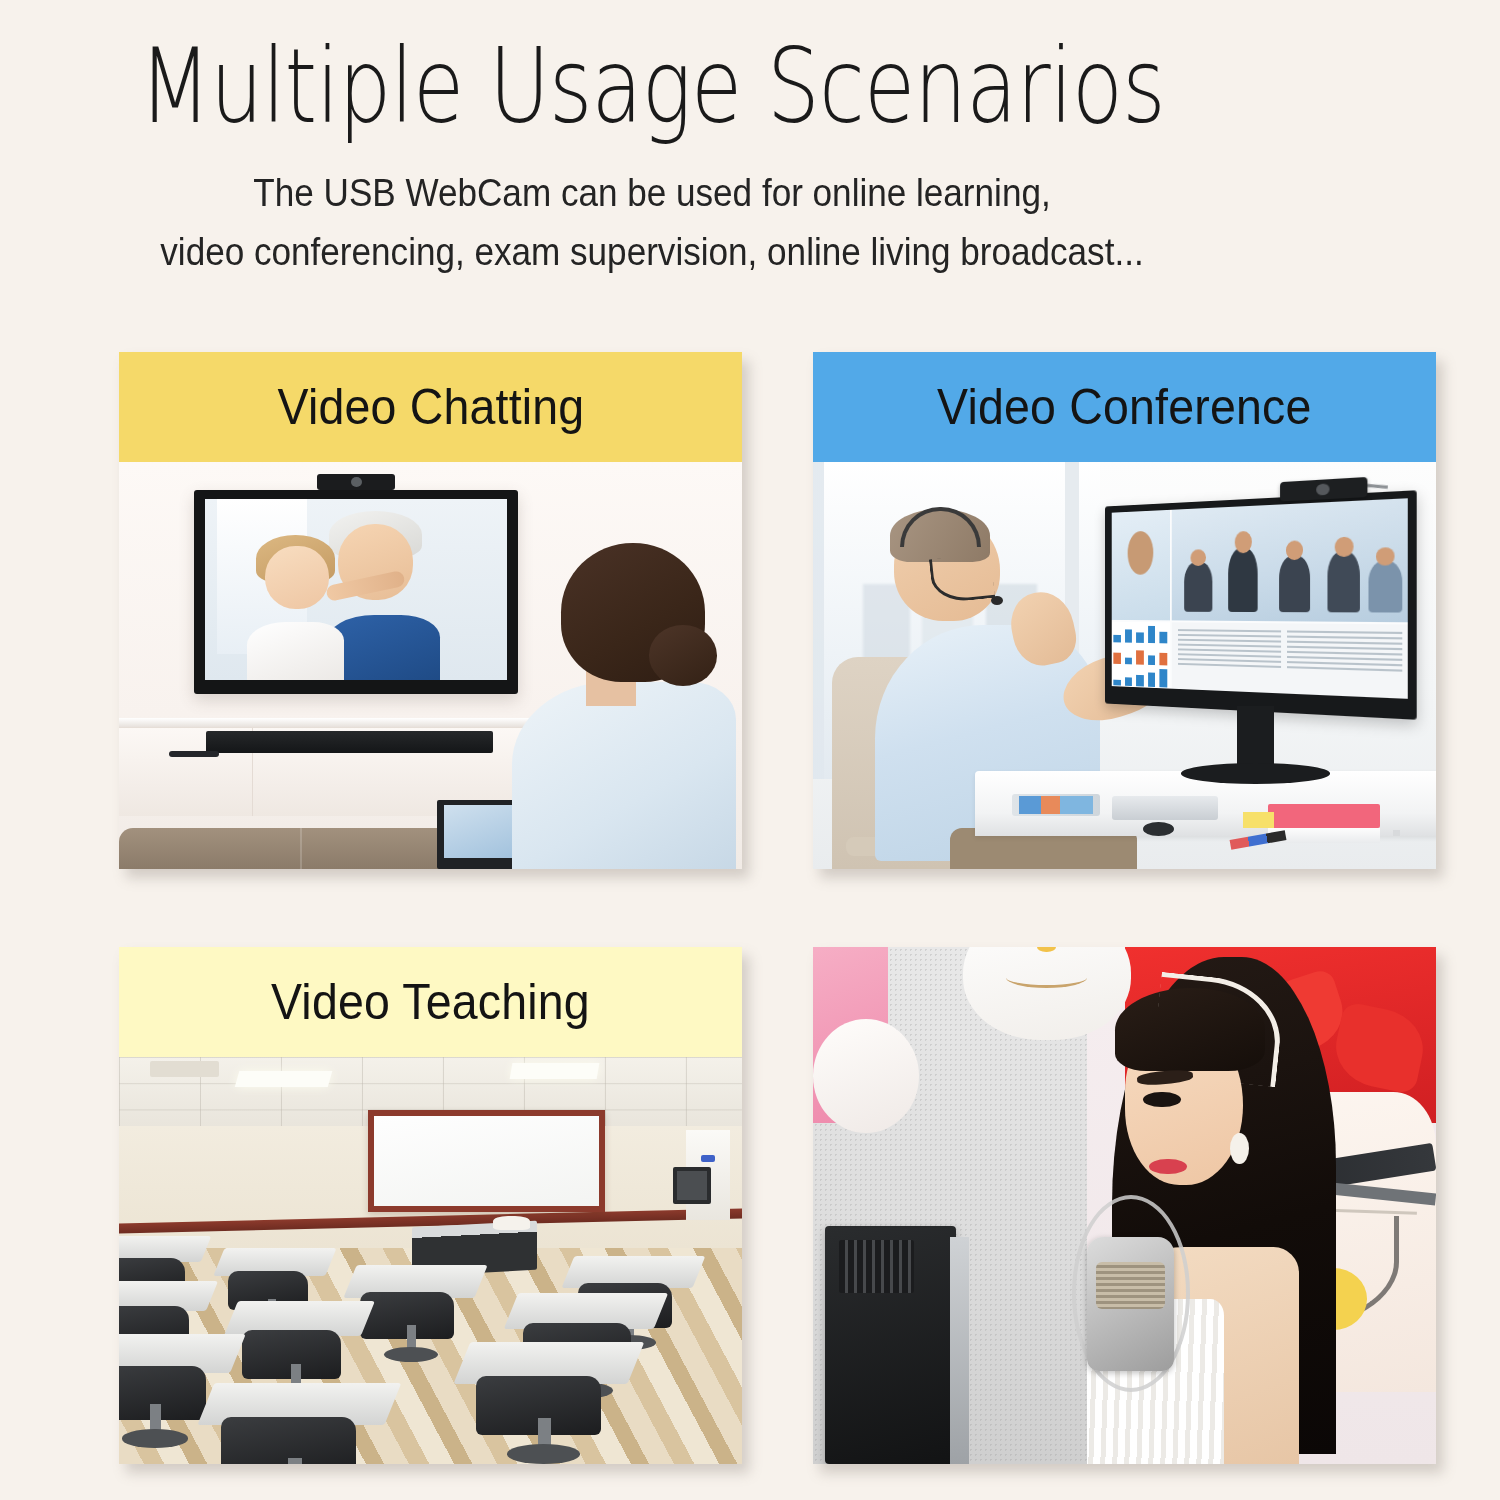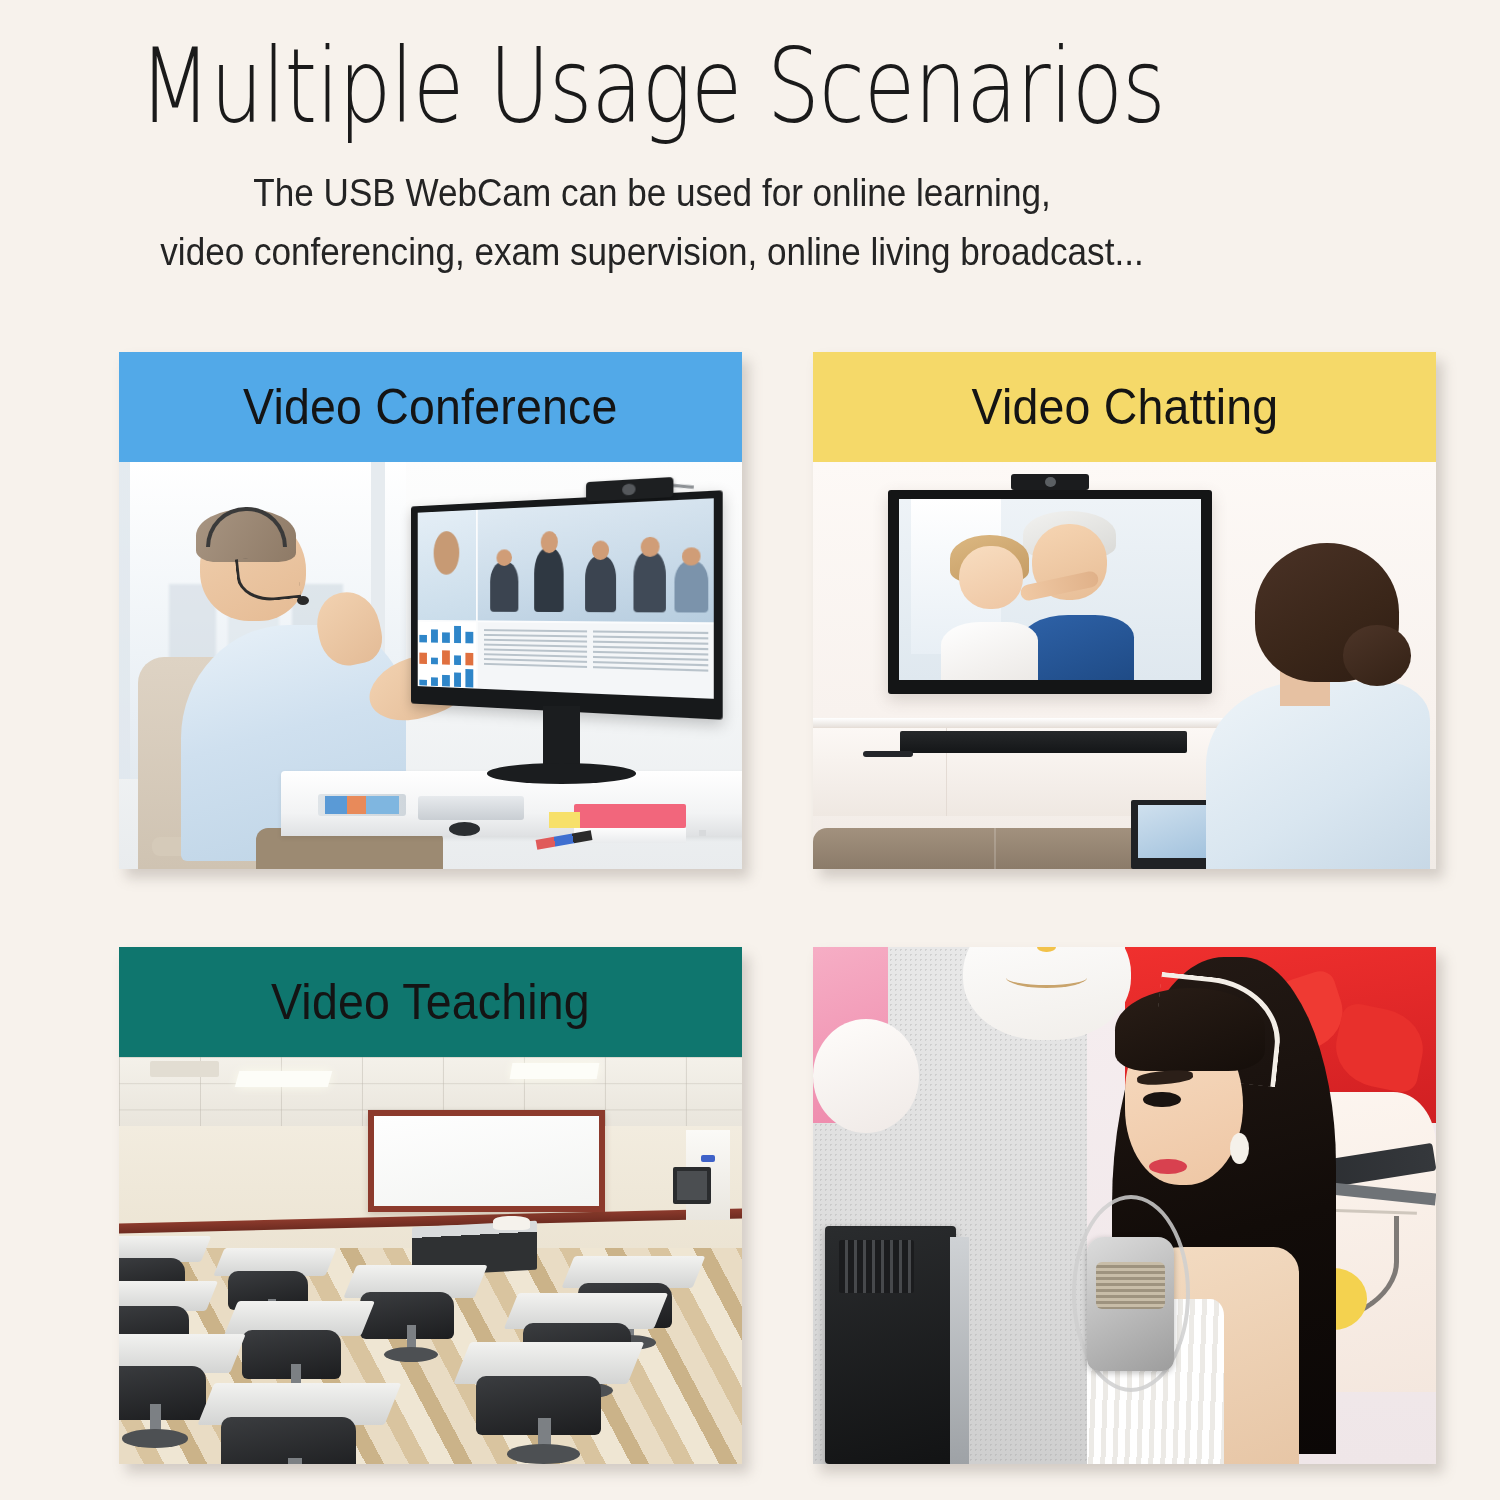--- a/index.html
+++ b/index.html
@@ -658,20 +658,51 @@
 
   <div class="header-block">
     <div class="page-title">Multiple Usage Scenarios</div>
     <div class="subtitle">
       <div>The USB WebCam can be used for online learning,</div>
       <div>video conferencing, exam supervision, online living broadcast...</div>
     </div>
   </div>
 
   <div class="grid">
+
+    <div class="card">
+      <div class="card-header" style="background:#F5D969">
+        <span class="card-header-label">Video Chatting</span>
+      </div>
+      <div class="card-photo p2">
+        <div class="shelf"></div>
+        <div class="cabinet"></div>
+        <div class="tv">
+          <div class="tv-webcam"></div>
+          <div class="tv-screen">
+            <div class="tv-bg-window"></div>
+            <div class="gran-body"></div>
+            <div class="gran-hair"></div>
+            <div class="gran-head"></div>
+            <div class="girl-body"></div>
+            <div class="girl-hair"></div>
+            <div class="girl-head"></div>
+            <div class="girl-arm"></div>
+          </div>
+        </div>
+        <div class="soundbar"></div>
+        <div class="remote"></div>
+        <div class="couch"></div>
+        <div class="laptop"></div>
+        <div class="woman-body"></div>
+        <div class="woman-neck"></div>
+        <div class="woman-head"></div>
+        <div class="woman-bun"></div>
+      </div>
+    </div>
 
     <div class="card">
       <div class="card-header" style="background:#52A9E8">
         <span class="card-header-label">Video Conference</span>
       </div>
       <div class="card-photo p1">
         <div class="window-pane"></div>
         <div class="city"></div>
         <div class="window-frame"></div>
         <div class="chair">
@@ -754,52 +785,21 @@
               </div>
             </div>
           </div>
         </div>
         <div class="stand-neck"></div>
         <div class="stand-base"></div>
       </div>
     </div>
 
     <div class="card">
-      <div class="card-header" style="background:#F5D969">
-        <span class="card-header-label">Video Chatting</span>
-      </div>
-      <div class="card-photo p2">
-        <div class="shelf"></div>
-        <div class="cabinet"></div>
-        <div class="tv">
-          <div class="tv-webcam"></div>
-          <div class="tv-screen">
-            <div class="tv-bg-window"></div>
-            <div class="gran-body"></div>
-            <div class="gran-hair"></div>
-            <div class="gran-head"></div>
-            <div class="girl-body"></div>
-            <div class="girl-hair"></div>
-            <div class="girl-head"></div>
-            <div class="girl-arm"></div>
-          </div>
-        </div>
-        <div class="soundbar"></div>
-        <div class="remote"></div>
-        <div class="couch"></div>
-        <div class="laptop"></div>
-        <div class="woman-body"></div>
-        <div class="woman-neck"></div>
-        <div class="woman-head"></div>
-        <div class="woman-bun"></div>
-      </div>
-    </div>
-
-    <div class="card">
-      <div class="card-header" style="background:#0f766e">
+      <div class="card-header" style="background:#fef9c3">
         <span class="card-header-label">Video Teaching</span>
       </div>
       <div class="card-photo p3">
         <div class="floor"></div>
         <div class="wall"></div>
         <div class="wall-rail"></div>
         <div class="ceiling">
           <div class="ceiling-grid"></div>
         </div>
         <div class="panel-light l1"></div>

